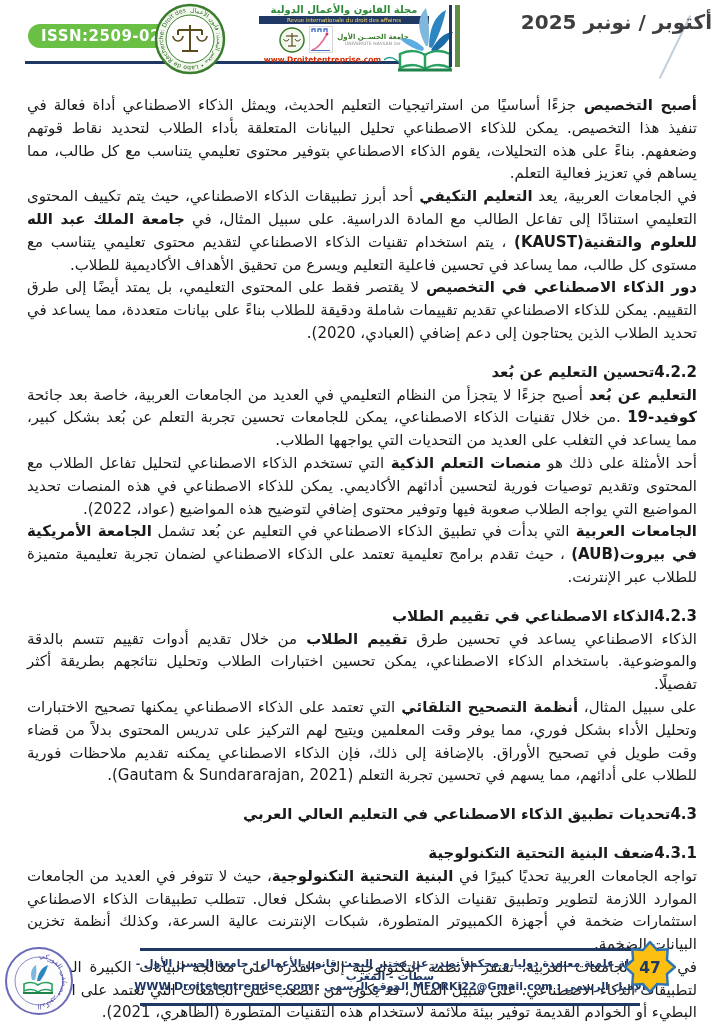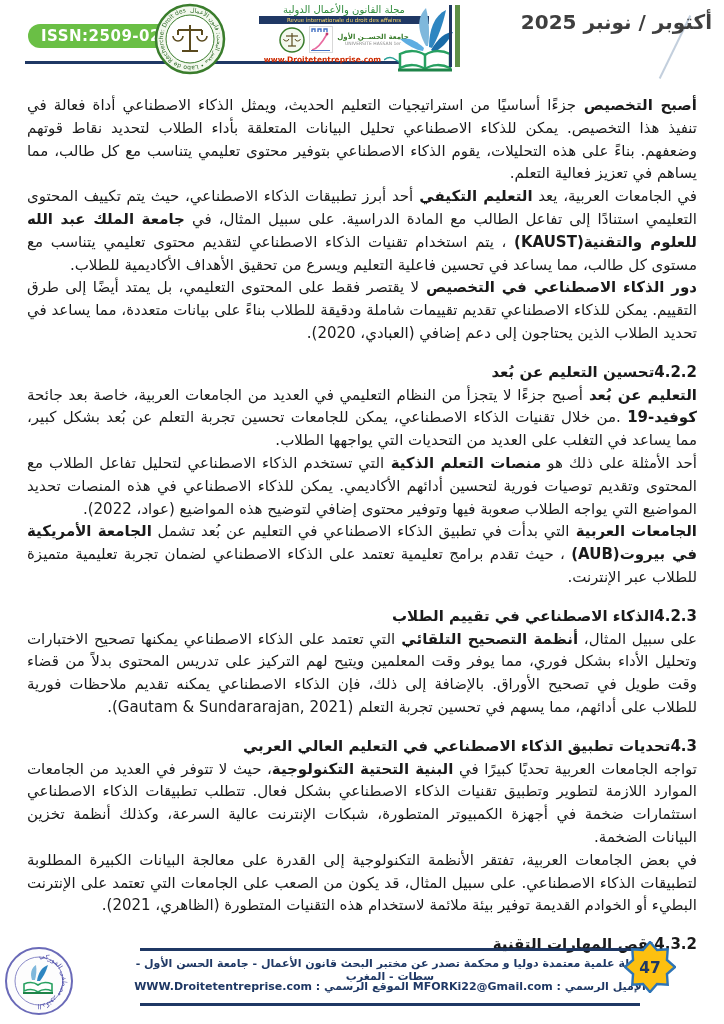--- a/index.html
+++ b/index.html
@@ -4,21 +4,21 @@
 <style>
   html,body{margin:0;padding:0;background:#e8e8e8;}
   .page{position:relative;width:724px;height:1024px;background:#ffffff;overflow:hidden;
         font-family:"DejaVu Sans",sans-serif;margin:0 auto;}
   
   .issn-pill{position:absolute;left:28px;top:24px;background:#6abf45;color:#fff;
              font-weight:bold;font-size:15px;padding:3px 13px;border-radius:15px;letter-spacing:.5px;}
   .header-rule{position:absolute;left:25px;top:61px;width:426px;height:3px;background:#1f3864;}
   .lab-seal{position:absolute;left:154px;top:3px;width:72px;height:72px;}
   .banner{position:absolute;left:253px;top:4px;width:182px;}
-  .banner-title{font-size:10px;font-weight:normal;color:#2e8b3a;text-align:center;white-space:nowrap;}
+  .banner-title{font-size:10px;font-weight:bold;color:#2e8b3a;text-align:center;white-space:nowrap;}
   .banner-sub{background:#1f3864;color:#ffd966;font-size:5.5px;text-align:center;
               padding:1px 2px;margin:1px 6px 0 6px;white-space:nowrap;}
   .banner-row{display:flex;align-items:center;gap:4px;margin-top:2px;justify-content:center;}
   .univ{display:flex;flex-direction:column;align-items:center;}
   .univ-ar{font-size:7px;color:#3a7d2c;font-weight:bold;white-space:nowrap;}
   .univ-fr{font-size:4.5px;color:#8a8a8a;white-space:nowrap;}
   .site-row{display:flex;align-items:center;gap:3px;justify-content:center;margin-top:2px;}
   .banner-site{color:#cc2a00;font-size:7.5px;font-weight:bold;white-space:nowrap;}
   .book-logo{position:absolute;left:396px;top:6px;}
   .vbar-navy{position:absolute;left:449px;top:5px;width:3px;height:62px;background:#1f3864;}
@@ -133,22 +133,24 @@
 
   <div class="content">
       <p><span class="bold">أصبح التخصيص </span><span>جزءًا أساسيًا من استراتيجيات التعليم الحديث، ويمثل الذكاء الاصطناعي أداة فعالة في تنفيذ هذا التخصيص. يمكن للذكاء الاصطناعي تحليل البيانات المتعلقة بأداء الطلاب لتحديد نقاط قوتهم وضعفهم. بناءً على هذه التحليلات، يقوم الذكاء الاصطناعي بتوفير محتوى تعليمي يتناسب مع كل طالب، مما يساهم في تعزيز فعالية التعلم.</span></p>
       <p><span>في الجامعات العربية، يعد </span><span class="bold">التعليم التكيفي </span><span>أحد أبرز تطبيقات الذكاء الاصطناعي، حيث يتم تكييف المحتوى التعليمي استنادًا إلى تفاعل الطالب مع المادة الدراسية. على سبيل المثال، في </span><span class="bold">جامعة الملك عبد الله للعلوم والتقنية(KAUST)</span><span> ، يتم استخدام تقنيات الذكاء الاصطناعي لتقديم محتوى تعليمي يتناسب مع مستوى كل طالب، مما يساعد في تحسين فاعلية التعليم ويسرع من تحقيق الأهداف الأكاديمية للطلاب.</span></p>
       <p><span class="bold">دور الذكاء الاصطناعي في التخصيص </span><span>لا يقتصر فقط على المحتوى التعليمي، بل يمتد أيضًا إلى طرق التقييم. يمكن للذكاء الاصطناعي تقديم تقييمات شاملة ودقيقة للطلاب بناءً على بيانات متعددة، مما يساعد في تحديد الطلاب الذين يحتاجون إلى دعم إضافي (العبادي، 2020).</span></p>
       <h3><span class="bold">4.2.2تحسين التعليم عن بُعد</span></h3>
       <p><span class="bold">التعليم عن بُعد </span><span>أصبح جزءًا لا يتجزأ من النظام التعليمي في العديد من الجامعات العربية، خاصة بعد جائحة </span><span class="bold">كوفيد-19</span><span> .من خلال تقنيات الذكاء الاصطناعي، يمكن للجامعات تحسين تجربة التعلم عن بُعد بشكل كبير، مما يساعد في التغلب على العديد من التحديات التي يواجهها الطلاب.</span></p>
       <p><span>أحد الأمثلة على ذلك هو </span><span class="bold">منصات التعلم الذكية </span><span>التي تستخدم الذكاء الاصطناعي لتحليل تفاعل الطلاب مع المحتوى وتقديم توصيات فورية لتحسين أدائهم الأكاديمي. يمكن للذكاء الاصطناعي في هذه المنصات تحديد المواضيع التي يواجه الطلاب صعوبة فيها وتوفير محتوى إضافي لتوضيح هذه المواضيع (عواد، 2022).</span></p>
       <p><span class="bold">الجامعات العربية </span><span>التي بدأت في تطبيق الذكاء الاصطناعي في التعليم عن بُعد تشمل </span><span class="bold">الجامعة الأمريكية في بيروت(AUB)</span><span> ، حيث تقدم برامج تعليمية تعتمد على الذكاء الاصطناعي لضمان تجربة تعليمية متميزة للطلاب عبر الإنترنت.</span></p>
       <h3><span class="bold">4.2.3الذكاء الاصطناعي في تقييم الطلاب</span></h3>
+      <p><span>الذكاء الاصطناعي يساعد في تحسين طرق </span><span class="bold">تقييم الطلاب </span><span>من خلال تقديم أدوات تقييم تتسم بالدقة والموضوعية. باستخدام الذكاء الاصطناعي، يمكن تحسين اختبارات الطلاب وتحليل نتائجهم بطريقة أكثر تفصيلًا.</span></p>
       <p><span>على سبيل المثال، </span><span class="bold">أنظمة التصحيح التلقائي </span><span>التي تعتمد على الذكاء الاصطناعي يمكنها تصحيح الاختبارات وتحليل الأداء بشكل فوري، مما يوفر وقت المعلمين ويتيح لهم التركيز على تدريس المحتوى بدلاً من قضاء وقت طويل في تصحيح الأوراق. بالإضافة إلى ذلك، فإن الذكاء الاصطناعي يمكنه تقديم ملاحظات فورية للطلاب على أدائهم، مما يسهم في تحسين تجربة التعلم (Gautam &amp; Sundararajan, 2021).</span></p>
       <h3><span class="bold">4.3تحديات تطبيق الذكاء الاصطناعي في التعليم العالي العربي</span></h3>
+      <h3><span class="bold">4.3.1ضعف البنية التحتية التكنولوجية</span></h3>
       <p><span>تواجه الجامعات العربية تحديًا كبيرًا في </span><span class="bold">البنية التحتية التكنولوجية</span><span>، حيث لا تتوفر في العديد من الجامعات الموارد اللازمة لتطوير وتطبيق تقنيات الذكاء الاصطناعي بشكل فعال. تتطلب تطبيقات الذكاء الاصطناعي استثمارات ضخمة في أجهزة الكمبيوتر المتطورة، شبكات الإنترنت عالية السرعة، وكذلك أنظمة تخزين البيانات الضخمة.</span></p>
       <p><span>في بعض الجامعات العربية، تفتقر الأنظمة التكنولوجية إلى القدرة على معالجة البيانات الكبيرة المطلوبة لتطبيقات الذكاء الاصطناعي. على سبيل المثال، قد يكون من الصعب على الجامعات التي تعتمد على الإنترنت البطيء أو الخوادم القديمة توفير بيئة ملائمة لاستخدام هذه التقنيات المتطورة (الظاهري، 2021).</span></p>
       <h3><span class="bold">4.3.2نقص المهارات التقنية</span></h3>
     </div>
 
   <div>
     <div class="foot-rule top"></div>
 
     <div class="foot-text foot-line1">مجلة علمية معتمدة  دوليا و محكمة تصدر عن مختبر البحث قانون الأعمال - جامعة الحسن الأول - سطات - المغرب</div>
 

